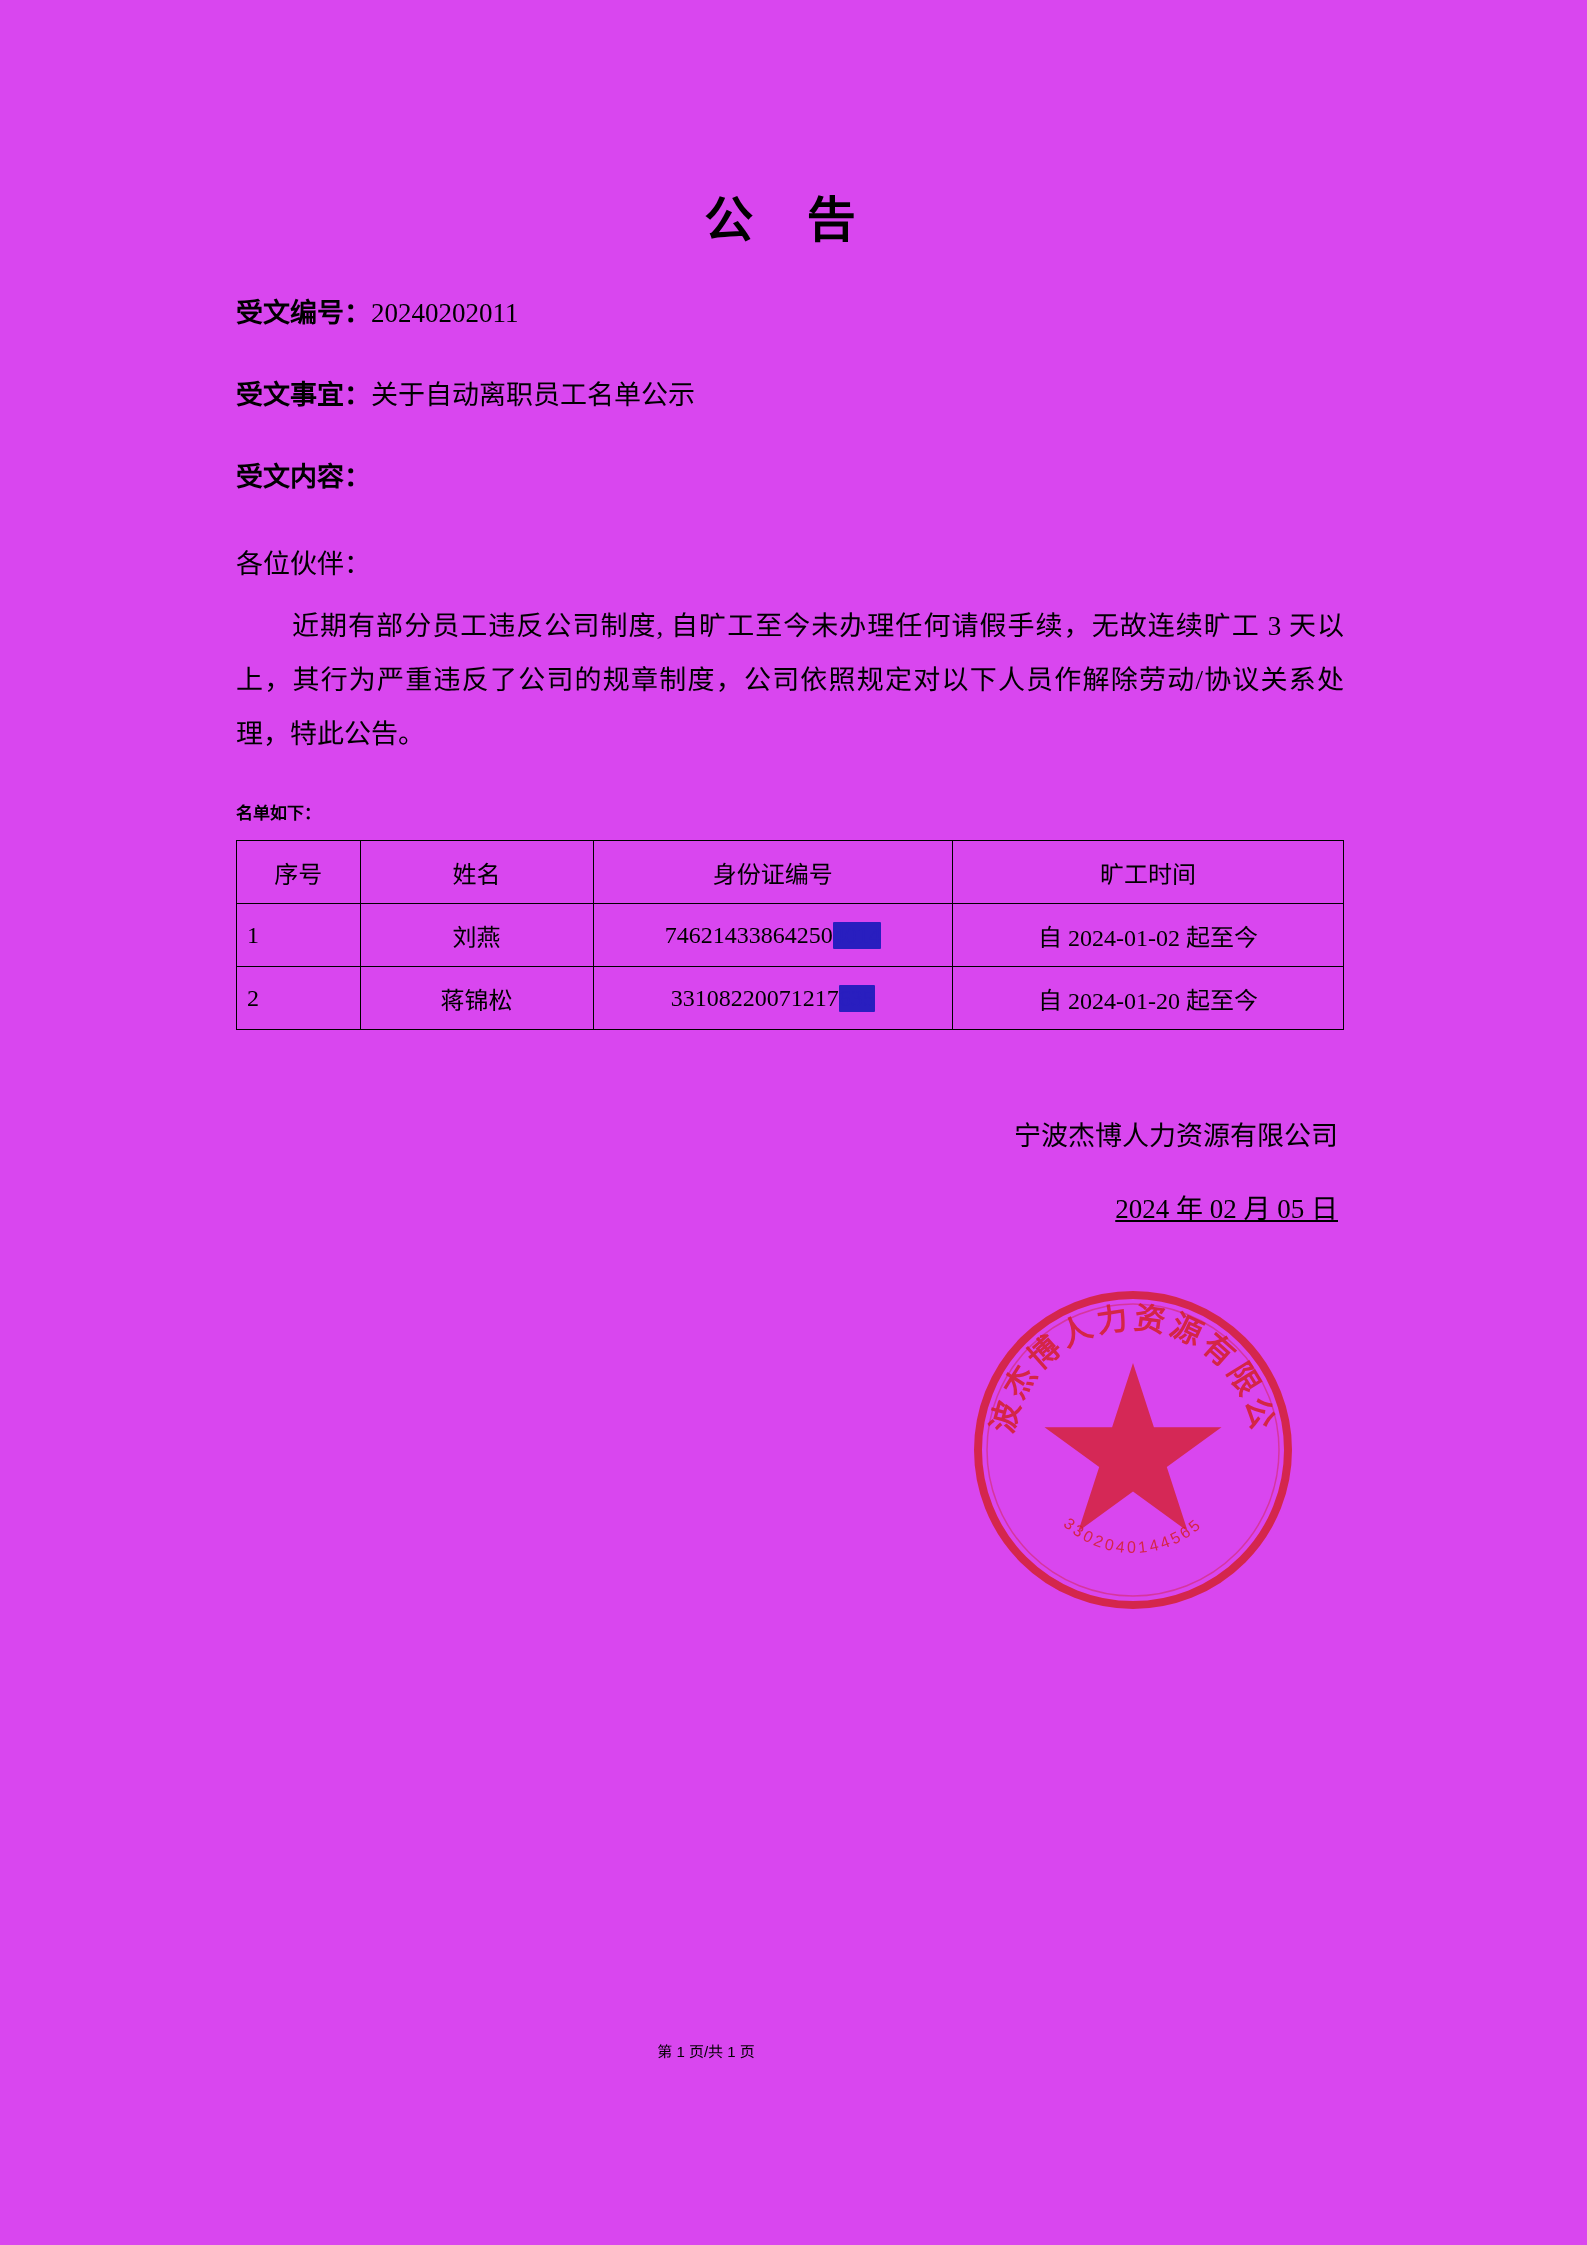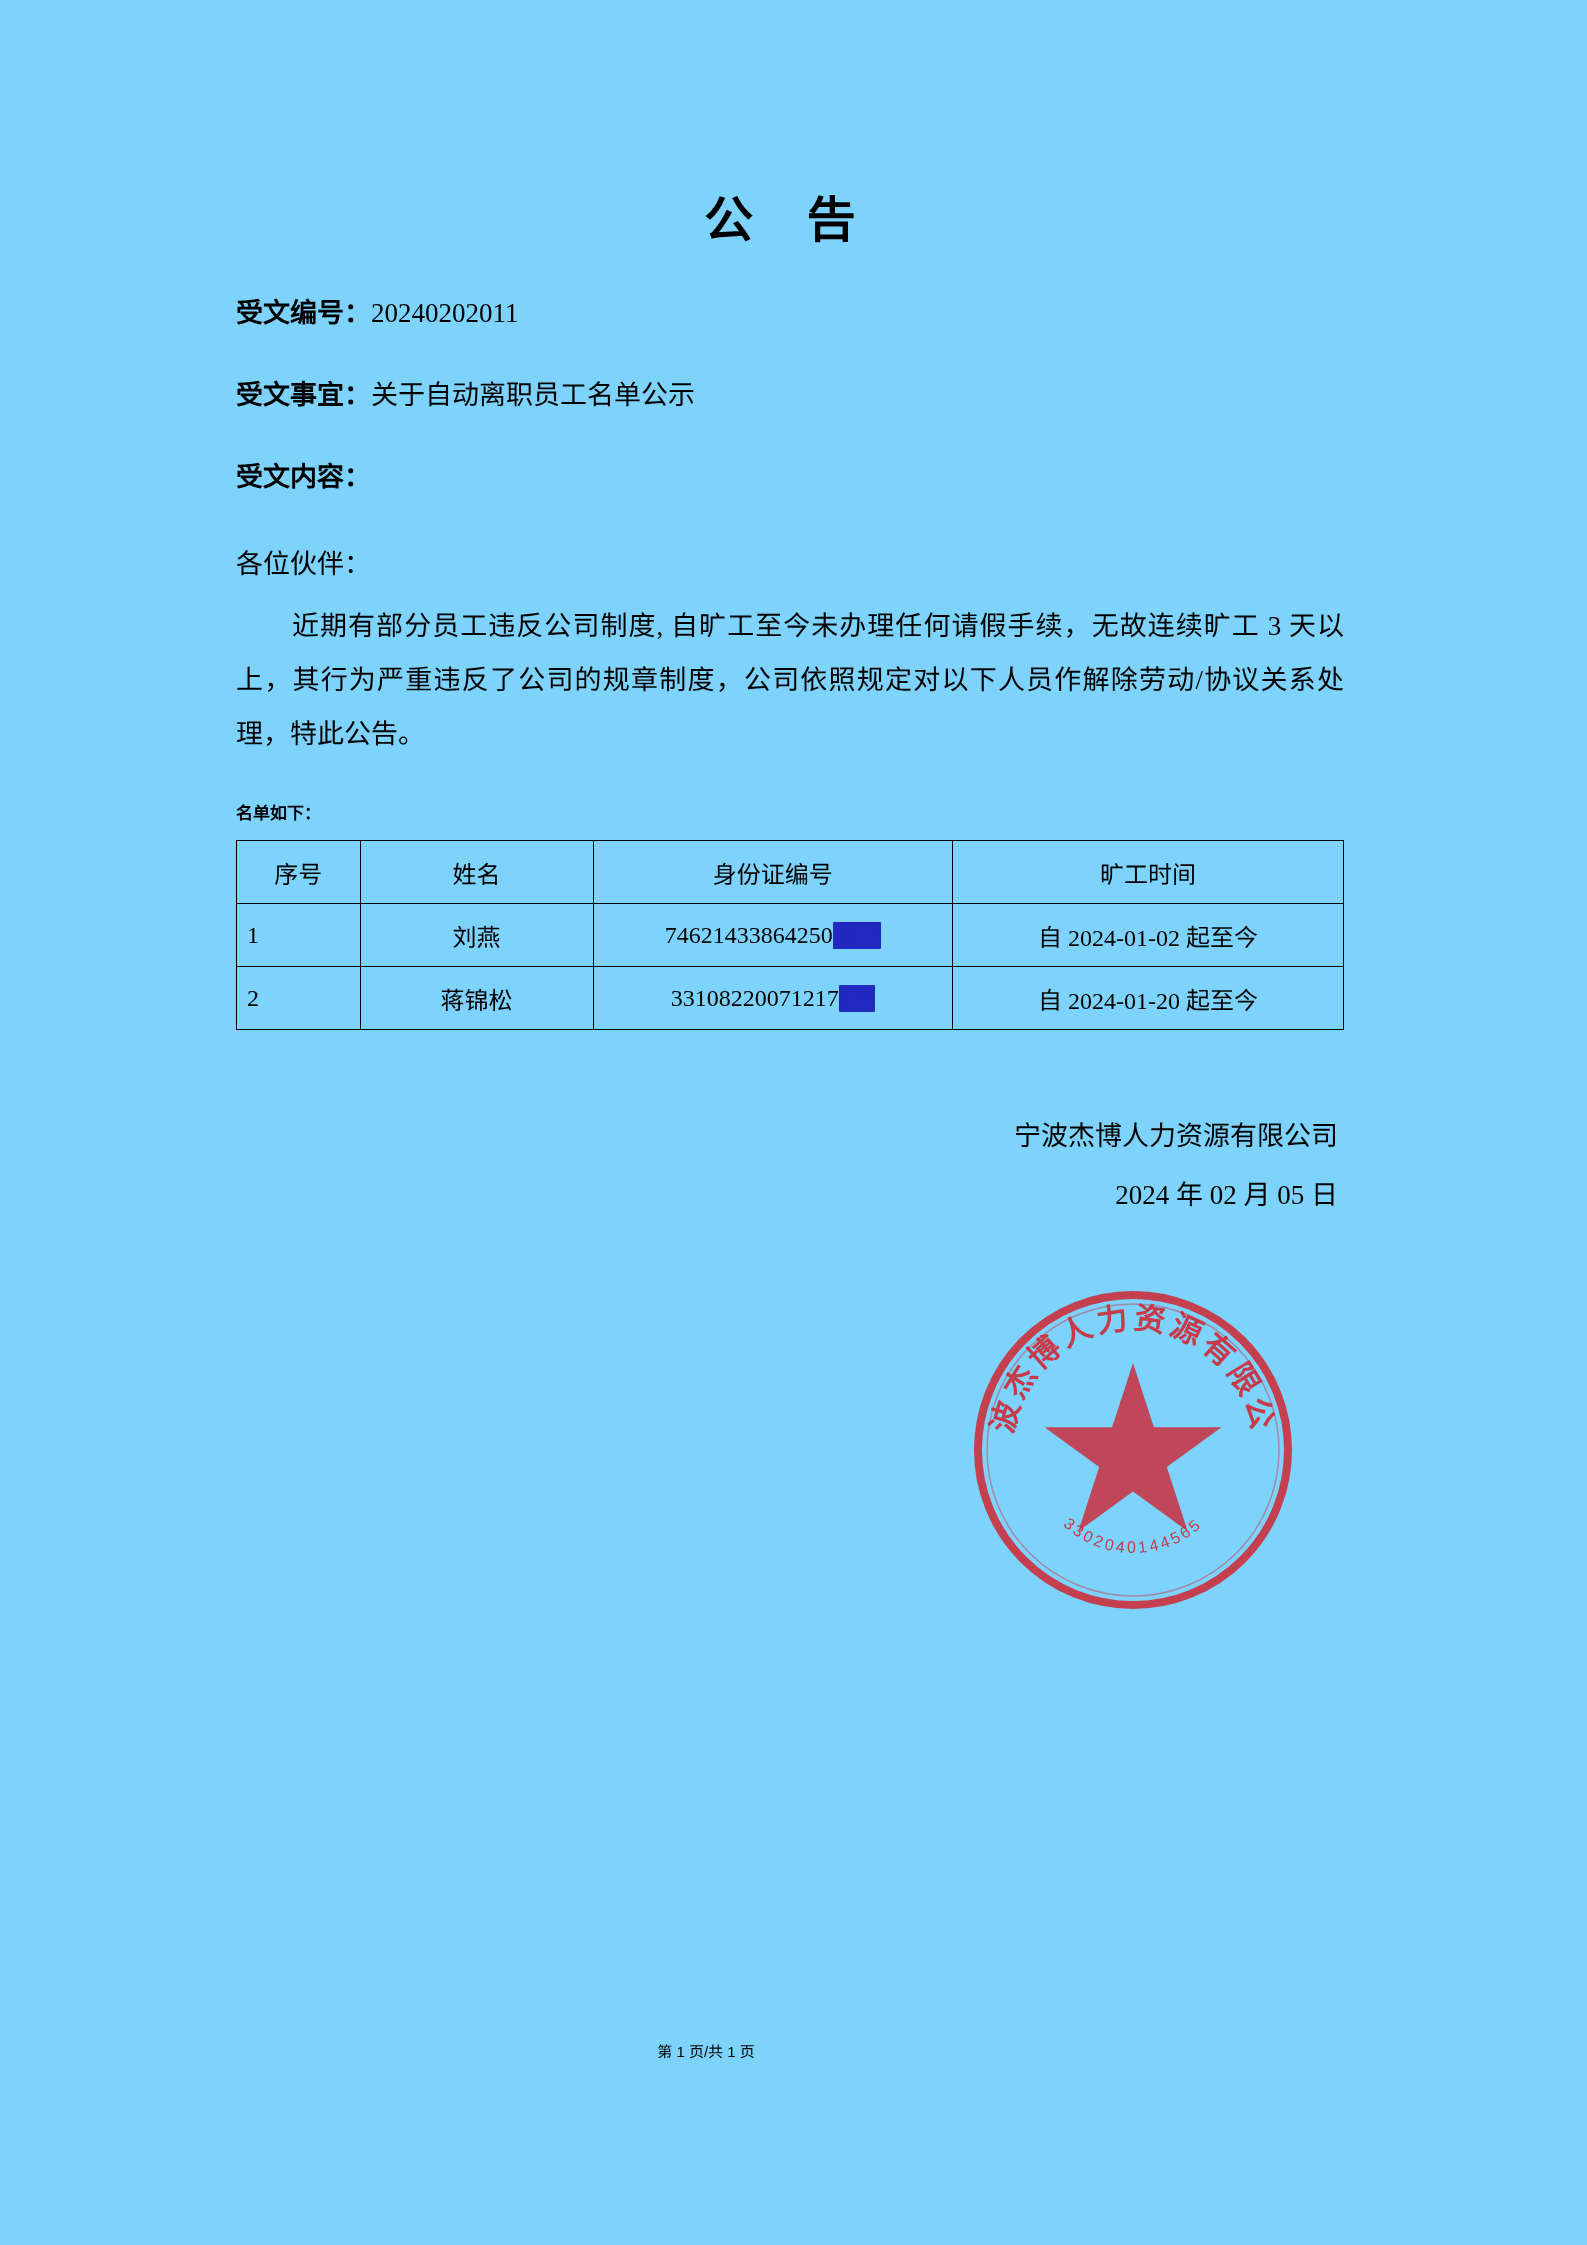--- a/index.html
+++ b/index.html
@@ -13,21 +13,21 @@
     position: relative;
     font-family: "Liberation Serif", "DejaVu Serif", serif;
     color: #000000;
     overflow: hidden;
   }
   .page {
     position: absolute;
     left: 0; top: 0;
     width: 1587px;
     height: 2245px;
-    background: #7dd3fc;
+    background: #d946ef;
   }
   .content {
     position: absolute;
     left: 236px;
     top: 0;
     width: 1108px;
   }
   .doc-title {
     text-align: center;
     font-size: 49px;
@@ -102,21 +102,22 @@
     opacity: 0.92;
   }
   .signature-block {
     margin-top: 84px;
     text-align: right;
     font-size: 27px;
     position: relative;
     padding-right: 6px;
   }
   .signature-block .line2 {
-    margin-top: 20px;
+    margin-top: 34px;
+    text-decoration: underline;
   }
   .stamp {
     position: absolute;
     left: 968px;
     top: 1285px;
     width: 330px;
     height: 330px;
     pointer-events: none;
   }
   .footer {

